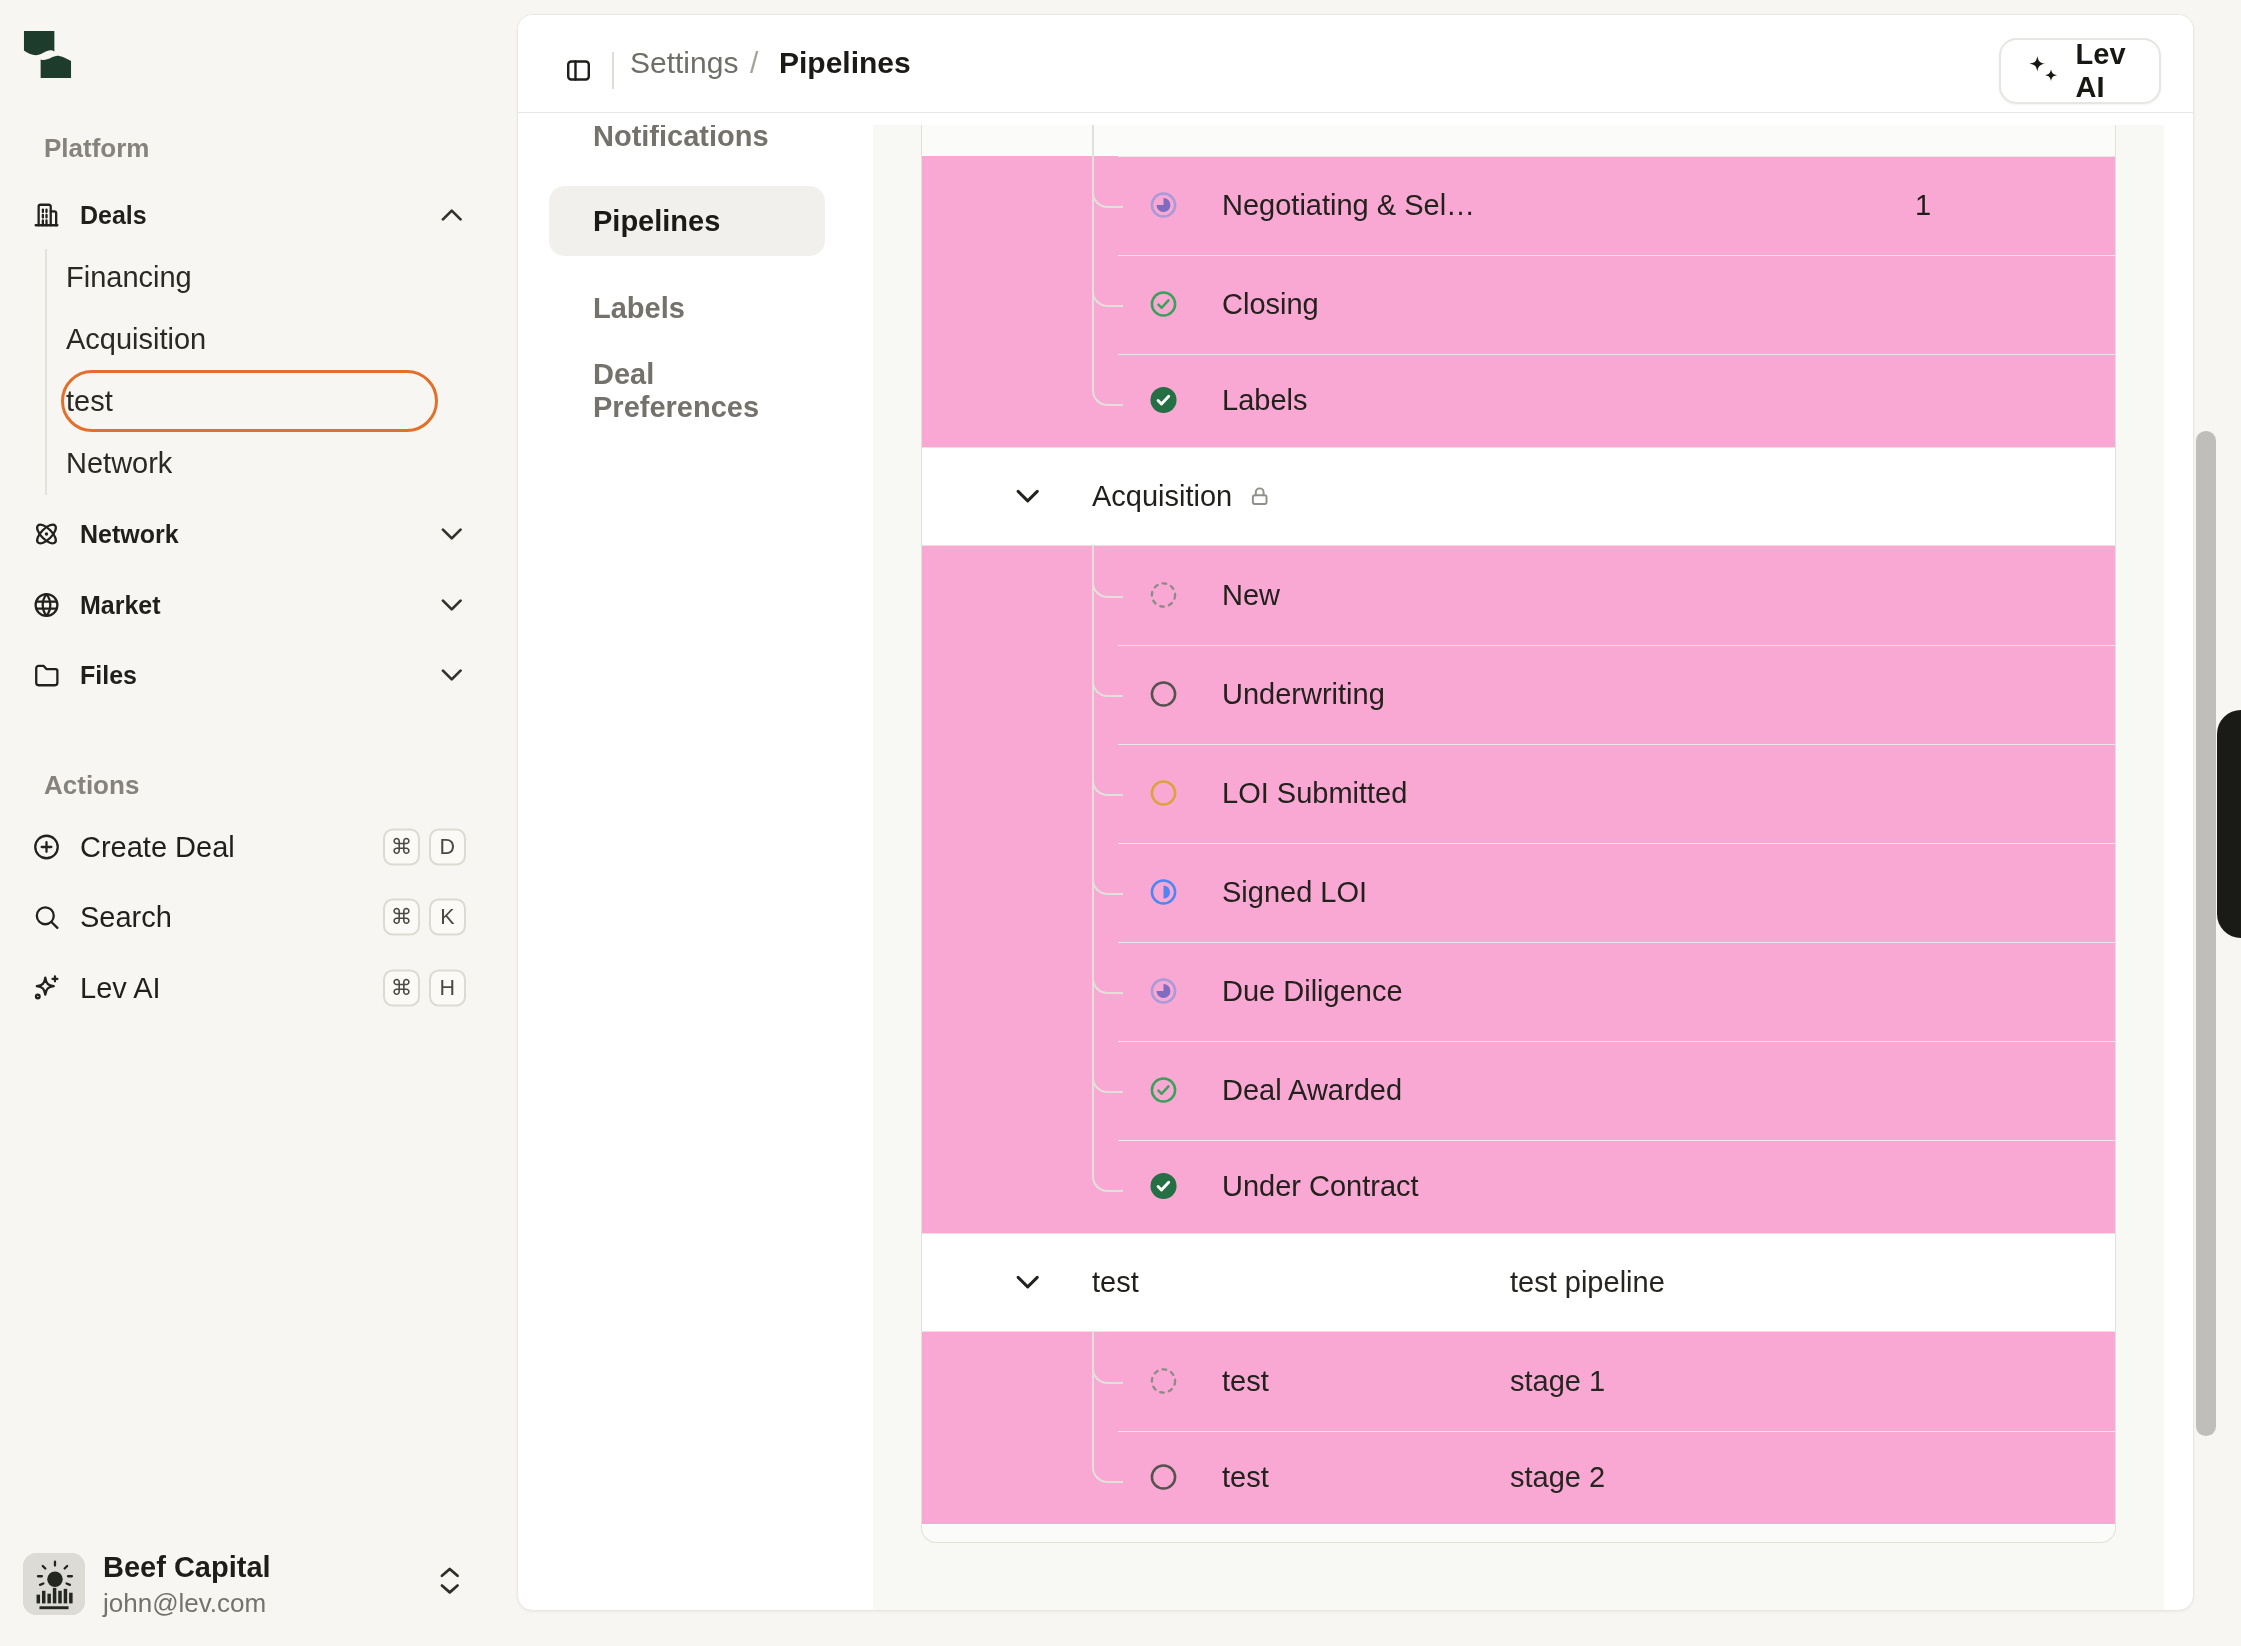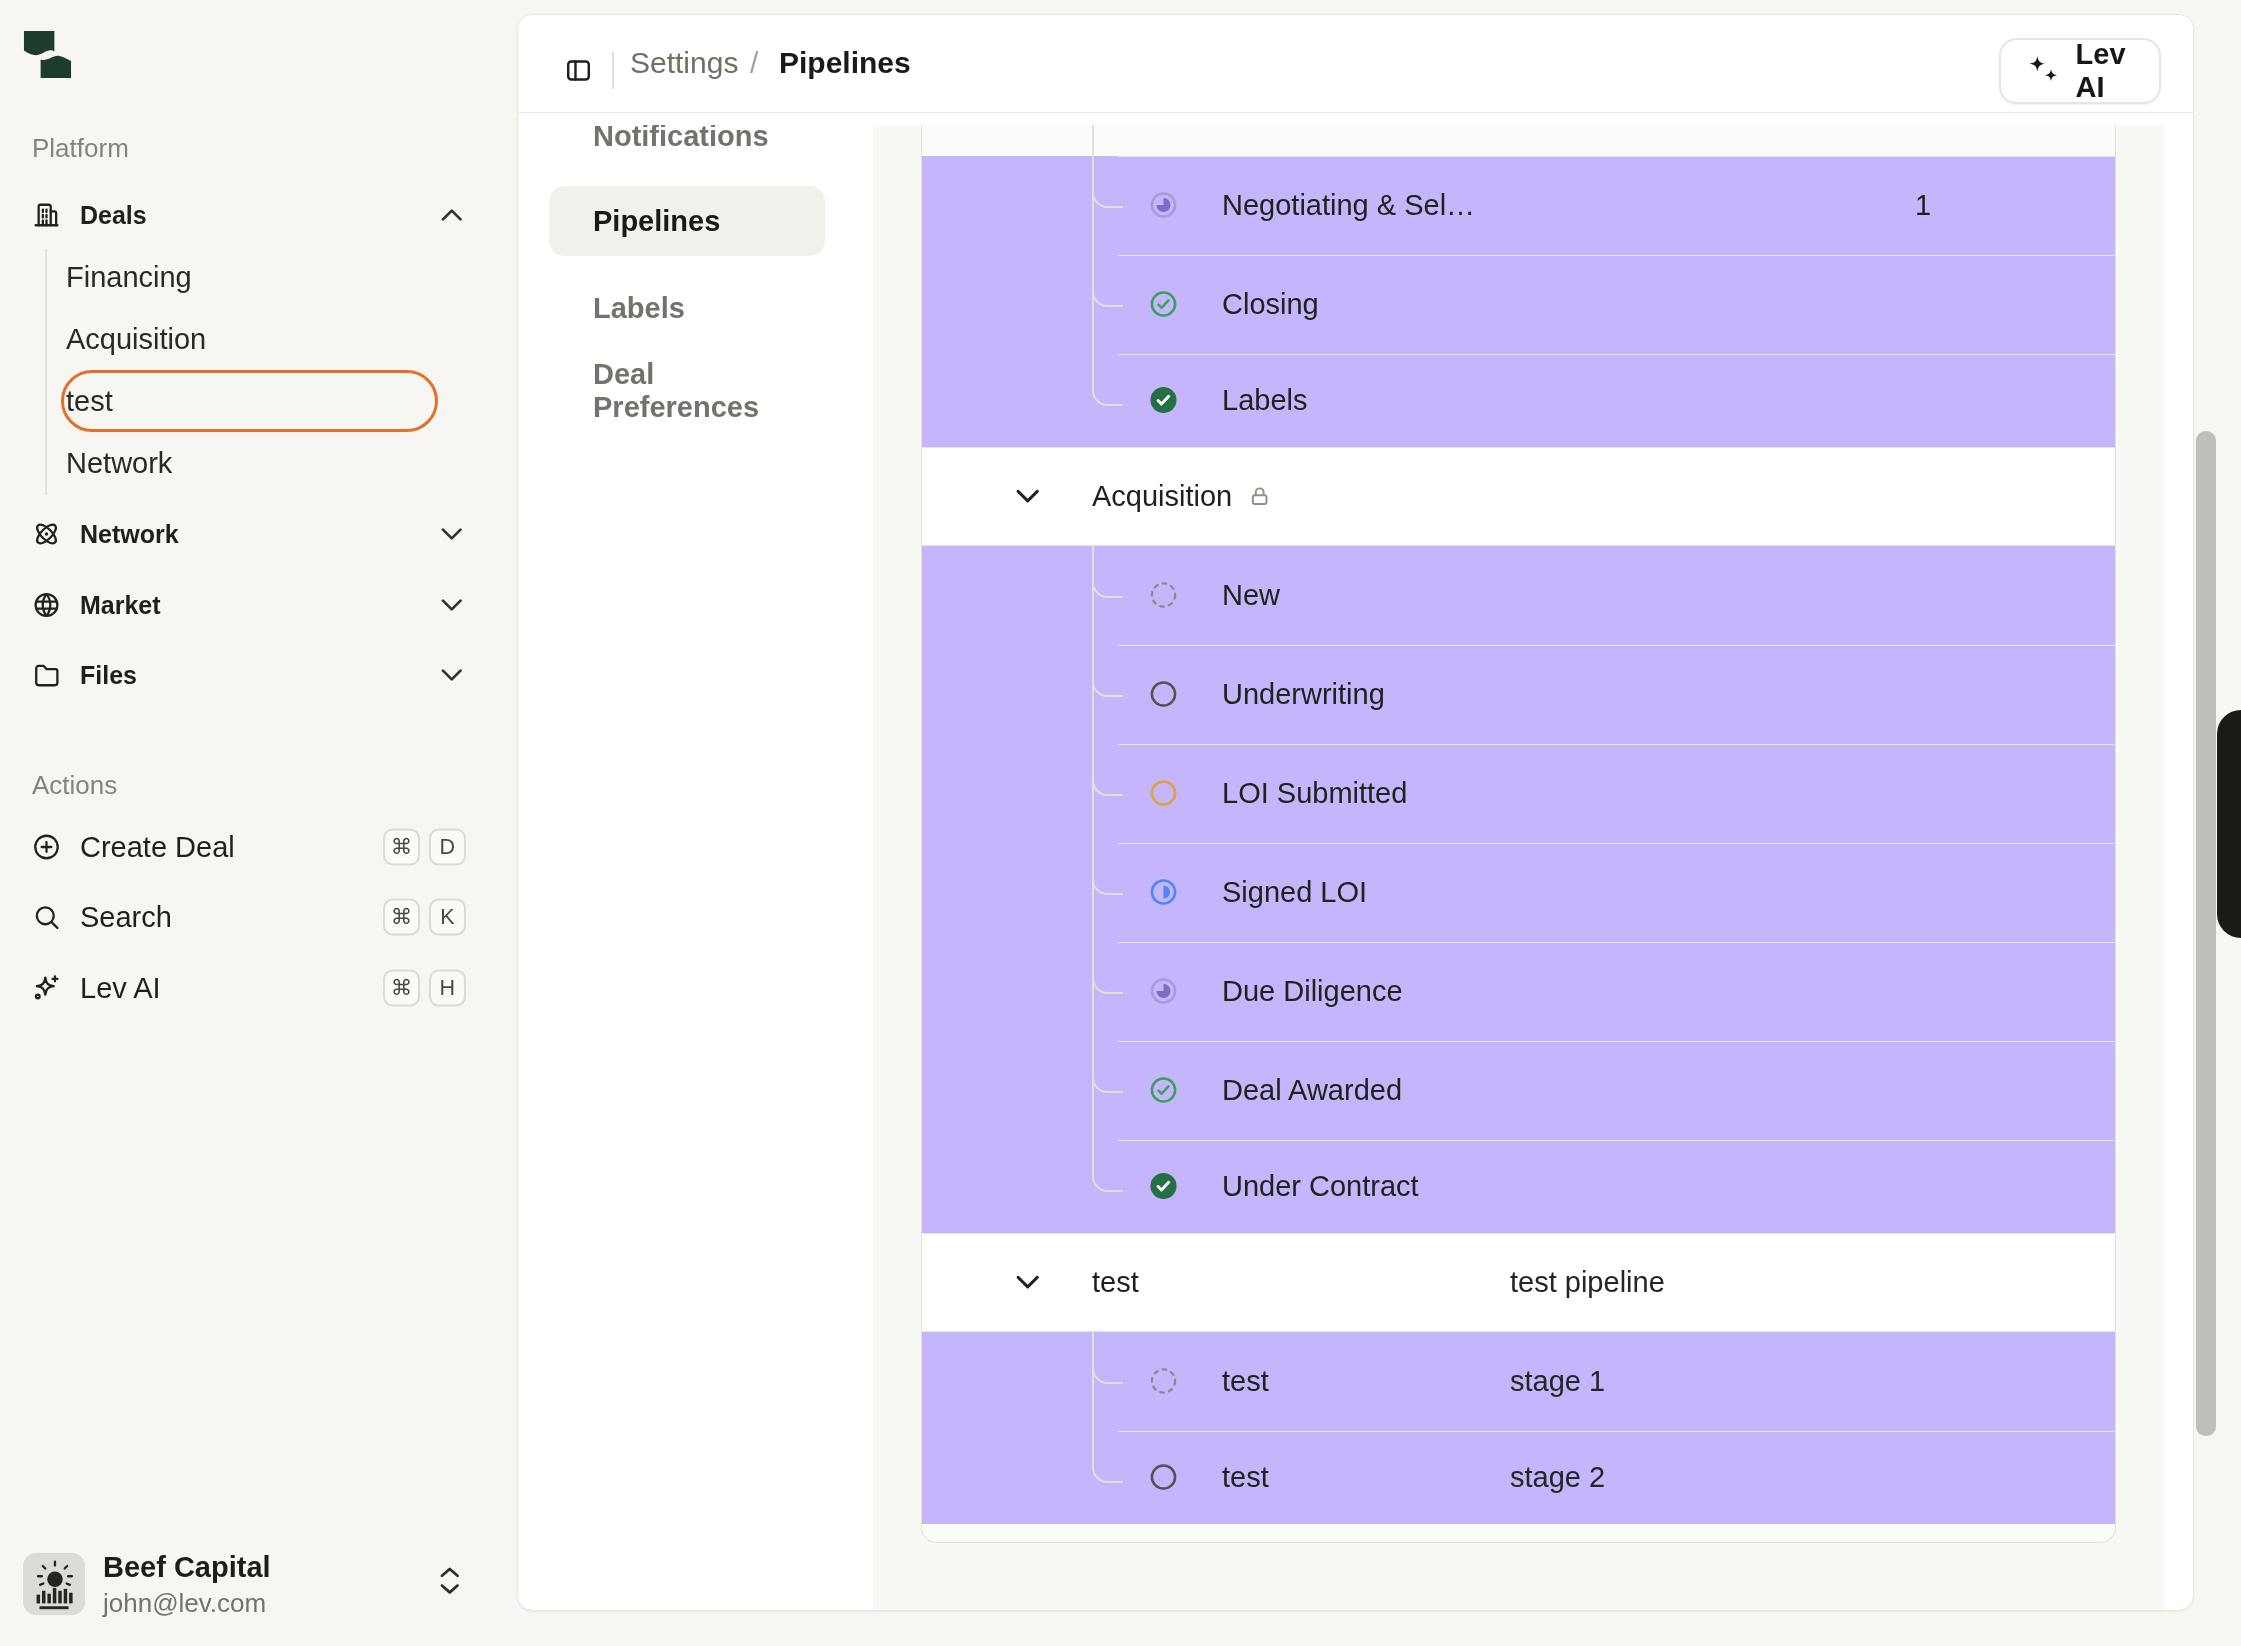--- a/index.html
+++ b/index.html
@@ -9,21 +9,21 @@
     background:#f8f6f2;
     font-family:"Liberation Sans", sans-serif;
     color:#1f1e1a;
     overflow:hidden;
   }
   svg { display:block; }
 
   
   .sidebar { position:absolute; left:0; top:0; width:517px; height:1646px; }
   .logo { position:absolute; left:22.4px; top:29px; width:51px; height:51px; }
-  .section-label { position:absolute; left:32px; font-size:26px; font-weight:400; color:#85837c; }
+  .section-label { position:absolute; left:44px; font-size:26px; font-weight:700; color:#85837c; }
   .side-row { position:absolute; left:0; width:488px; height:59px; }
   .side-row .icn { position:absolute; left:32px; top:50%; transform:translateY(-50%); width:29px; height:29px; color:#22211d; }
   .side-row .lbl { position:absolute; left:80px; top:50%; transform:translateY(-50%); font-size:25px; font-weight:600; color:#201f1b; }
   .side-row .chev { position:absolute; left:441px; top:50%; transform:translateY(-50%); width:21.5px; height:13.7px; color:#33322d; }
   .sub-tree-line { position:absolute; left:45px; top:249px; width:2px; height:246px; background:#e3e1dc; }
   .sub-list { position:absolute; left:61px; top:246px; width:377px; }
   .sub-item { position:relative; height:62px; border:3.9px solid transparent; border-radius:31px; }
   .sub-item .lbl { position:absolute; left:2px; top:50%; transform:translateY(-50%); font-size:29px; font-weight:400; color:#2a2924; }
   .sub-item.active { border-color:#e2702a; }
   .action-row .lbl { font-weight:400; font-size:29px; }
@@ -58,21 +58,21 @@
   .nav-item .lbl { position:absolute; left:44px; top:50%; transform:translateY(-50%); font-size:29px; font-weight:600; color:#74726b; }
   .nav-item.active { background:#f1f0ec; }
   .nav-item.active .lbl { color:#1b1a16; }
 
   .content-pane { position:absolute; left:355px; top:0; width:1291px; bottom:0; background:#f8f8f4; }
 
   .ptable { position:absolute; left:48px; top:-1px; width:1195px; height:1419px;
             border:1px solid #e2e0db; border-top:none; border-radius:0 0 15.6px 15.6px;
             background:#fbfbf9; overflow:hidden; display:flex; flex-direction:column; }
   .row { position:relative; flex:none; }
-  .row.stage  { height:99px; background:#c4b5fd; }
+  .row.stage  { height:99px; background:#f9a8d4; }
   .row.partial{ height:32px;  background:#fbfbf9; }
   .row.last-stage { height:93px; }
   .row.header { height:99px; background:#ffffff; border-top:1px solid #e6e4df; border-bottom:1px solid #e6e4df; }
   .row .inset-sep { position:absolute; left:196px; right:0; top:0; height:1px; background:#e9e8e4; }
   .row.vline::before { content:''; position:absolute; left:170px; top:0; bottom:0; width:2px; background:#e2e0db; }
   .row.elbow::after  { content:''; position:absolute; left:170px; top:-1px; width:29px; height:51px;
                        border-left:2px solid #e2e0db; border-bottom:2px solid #e2e0db; border-bottom-left-radius:15.6px; }
   .stage-icon { position:absolute; left:227px; top:50%; transform:translateY(-50%); width:29px; height:29px; }
   .stage-name { position:absolute; left:300px; top:50%; transform:translateY(-50%); font-size:29px; color:#22211c; white-space:nowrap; }
   .stage-desc { position:absolute; left:588px; top:50%; transform:translateY(-50%); font-size:29px; color:#26251f; white-space:nowrap; }

